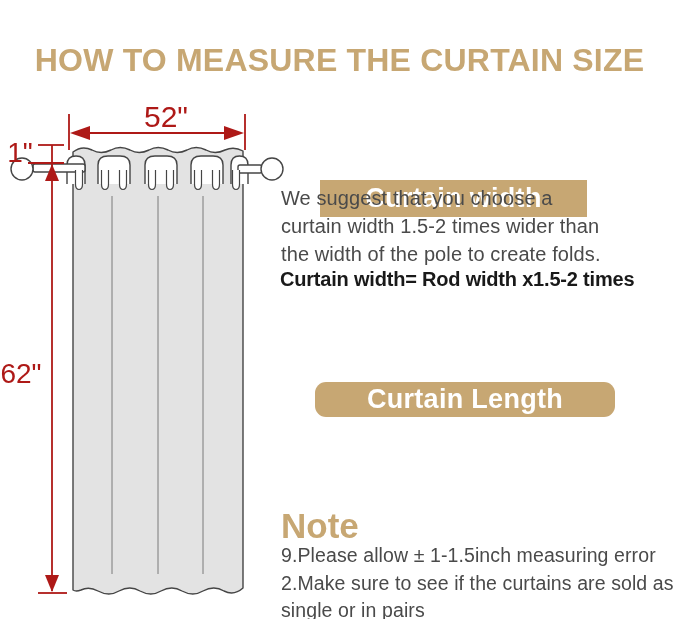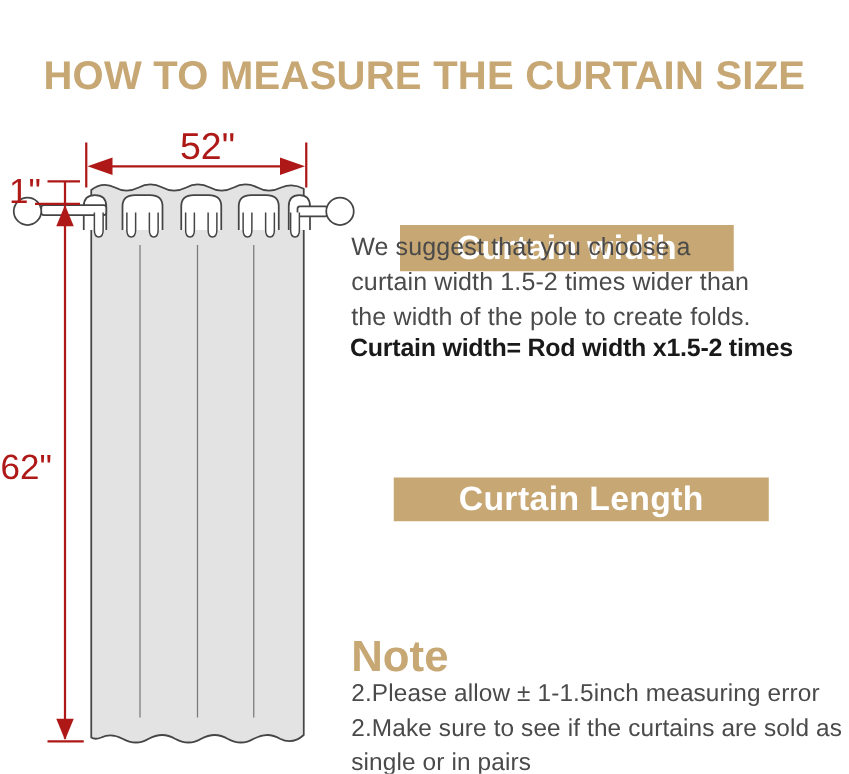--- a/index.html
+++ b/index.html
@@ -27,21 +27,21 @@
   .diagram-svg{position:absolute;left:0;top:95px;}
 
   .heading-box{
     position:absolute;background:var(--tan);color:#ffffff;
     font-weight:bold;font-size:27px;
     display:flex;align-items:center;justify-content:center;
     letter-spacing:.3px;
     margin-top:45px;
   }
   .box-width{left:320px;top:135px;width:267px;height:37px;}
-  .box-length{left:315px;top:337px;width:300px;height:35px;}
+  .box-length{left:315px;top:337px;width:300px;height:35px;border-radius:11px;}
 
   .para{
     position:absolute;color:var(--gray);
     font-size:20px;line-height:28px;letter-spacing:.1px;
   }
   .para-width{left:281px;top:184px;width:336px;}
   .para-length{left:281px;top:386px;width:350px;}
 
   .formula{
     position:absolute;color:var(--ink);font-weight:bold;
@@ -146,17 +146,17 @@
   </div>
   <div class="para para-width">We suggest that you choose a curtain width 1.5-2 times wider than the width of the pole to create folds.</div>
   <div class="formula formula-width">Curtain width= Rod width x1.5-2 times</div>
 
   <div class="heading-box box-length">
     <span>Curtain Length</span>
   </div>
 
   <div class="note-heading">Note</div>
   <div class="note-list">
-    <div>2.Please allow ± 1-1.5inch measuring error</div>
+    <div>9.Please allow ± 1-1.5inch measuring error</div>
     <div>2.Make sure to see if the curtains are sold as single or in pairs</div>
   </div>
 
 </div>
 
 </body></html>

